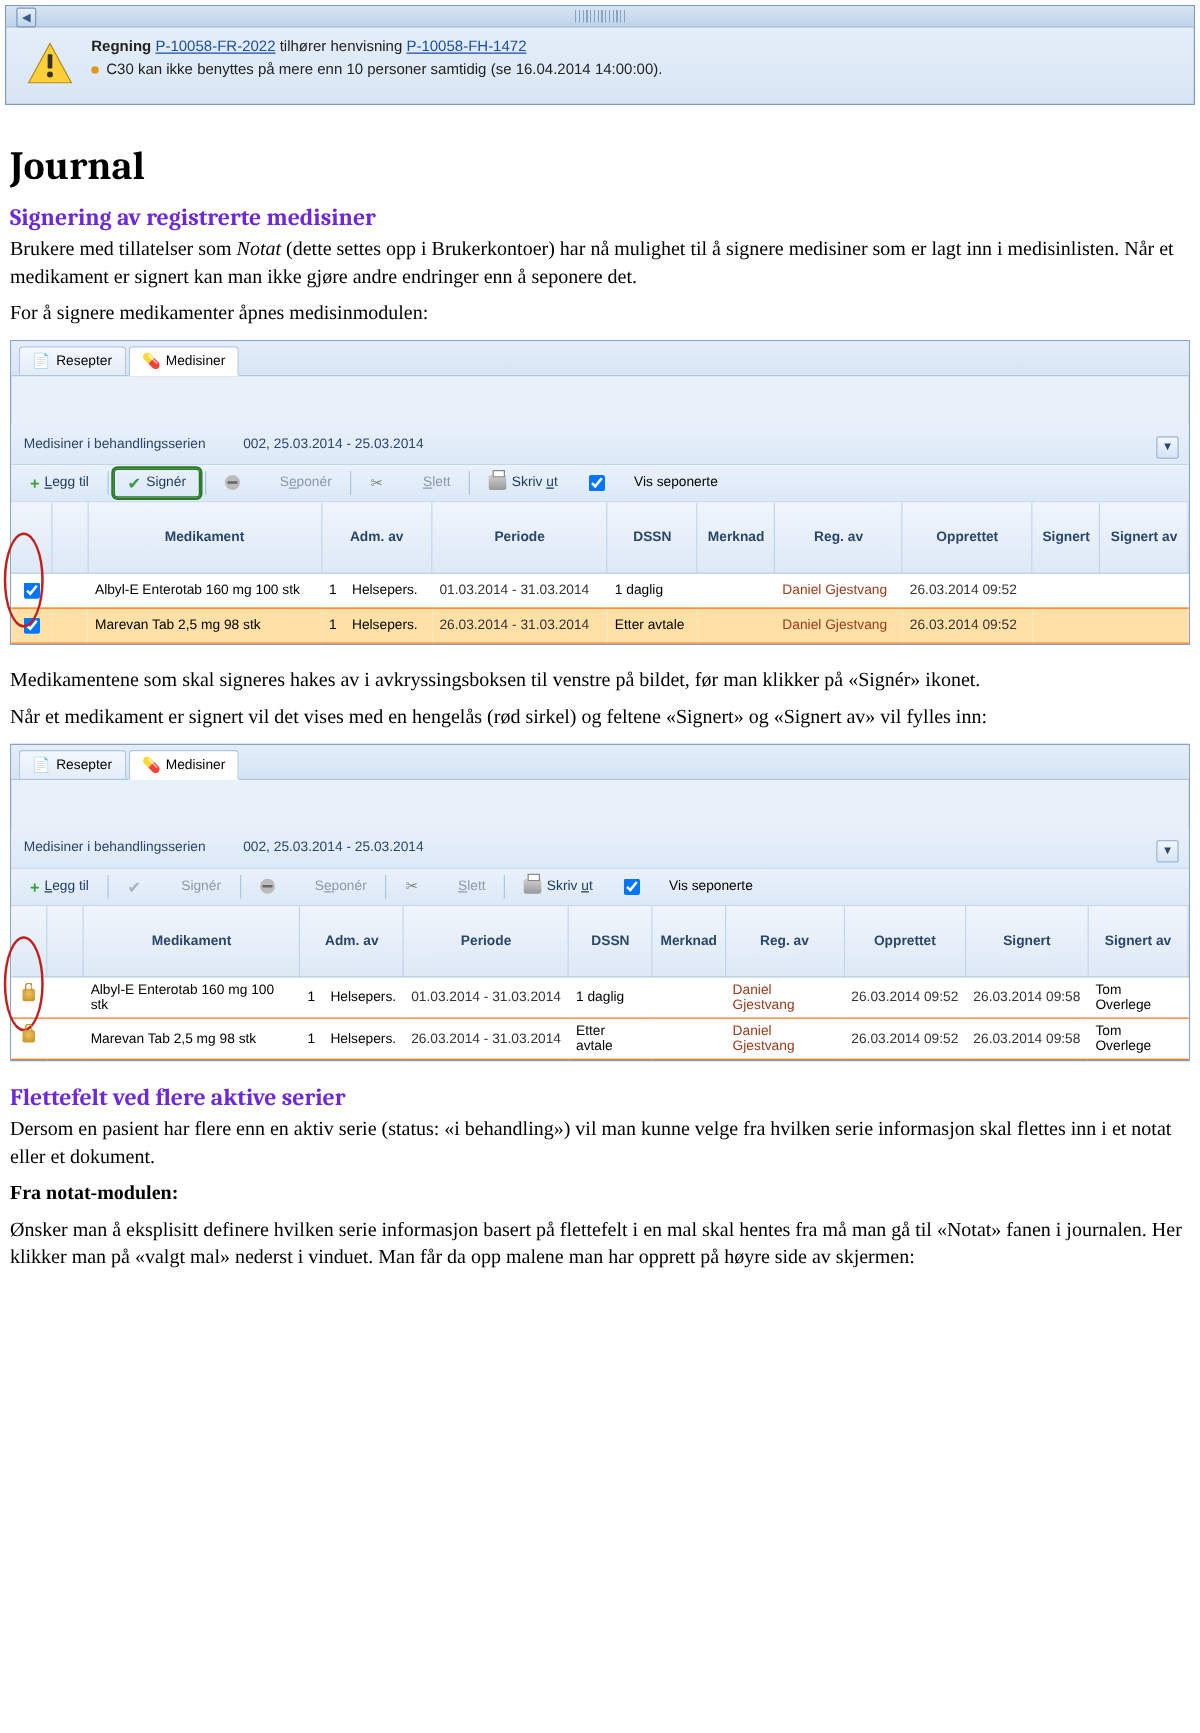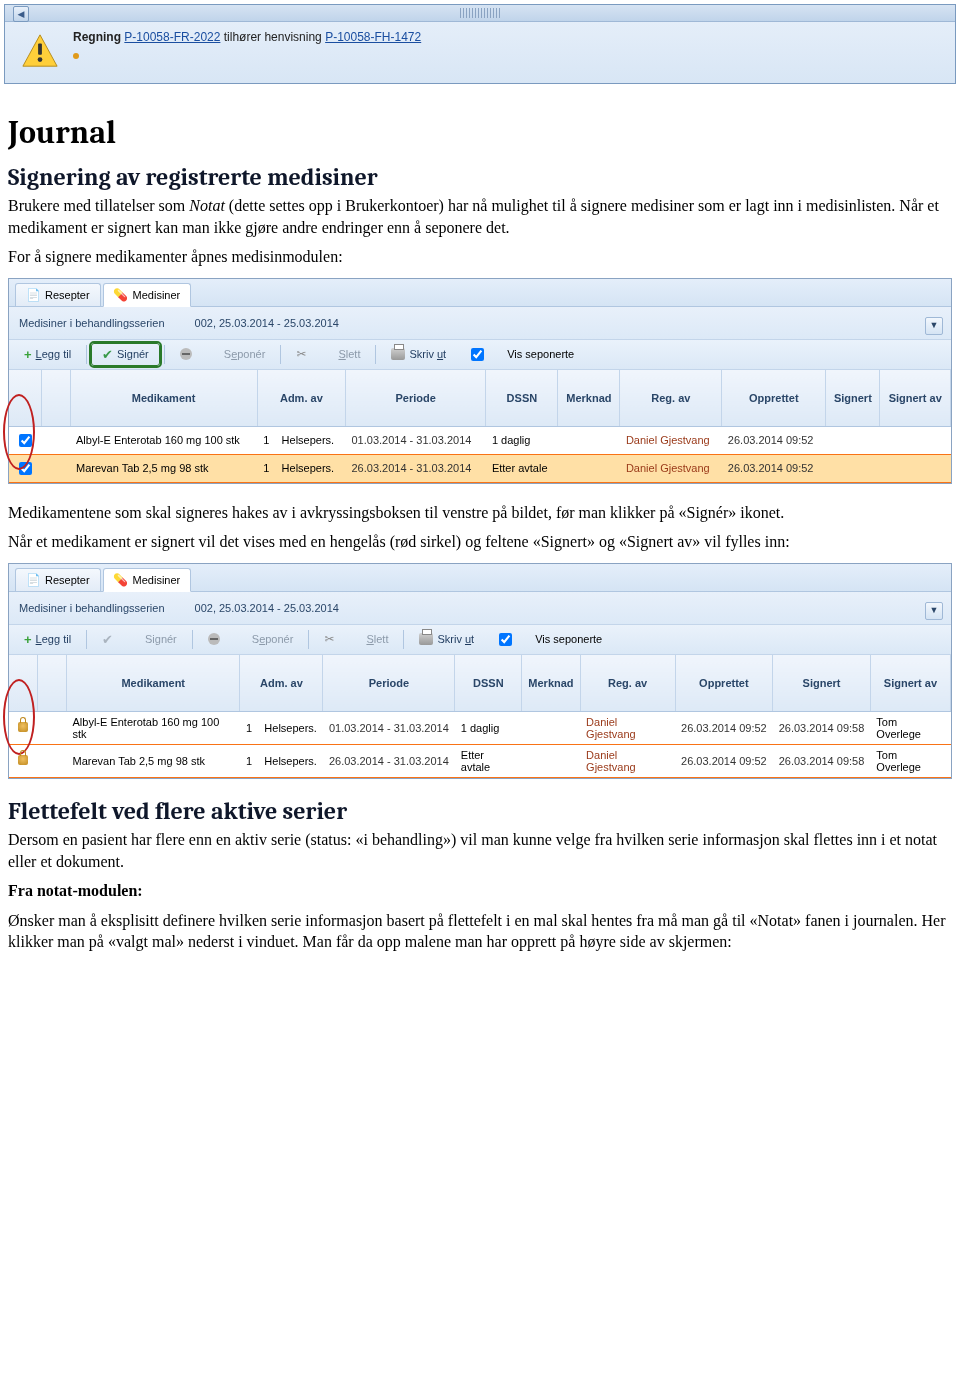--- a/index.html
+++ b/index.html
@@ -65,23 +65,23 @@
   .bullet-orange { display:inline-block; width:6px; height:6px; border-radius:50%; background:#e09a1a; margin-right:6px; vertical-align:middle;}
 
   h1 {
     font-family: Cambria, Georgia, serif;
     font-size: 32px;
     font-weight: bold;
     margin: 0 0 12px 8px;
   }
   h2 {
     font-family: Cambria, Georgia, serif;
-    font-size: 24px;
+    font-size: 19px;
     font-weight: bold;
-    color: #0f172a;
+    color: #6d28d9;
     margin: 10px 0 4px 8px;
   }
   p {
     font-family: Georgia, serif;
     font-size: 16px;
     margin: 2px 8px 8px 8px;
     line-height: 1.35;
   }
 
   
@@ -119,20 +119,21 @@
   .tab-icon-b { color:#c65a1a; font-size:12px; }
 
   .ehr-info {
     padding: 10px 10px;
     background: linear-gradient(#e8f0fa, #dce9f7);
     color: #2a4668;
     display:flex;
     align-items:center;
     gap:30px;
     position:relative;
+    margin-top:38px;
   }
   .ehr-info .dropdown-arrow {
     position:absolute;
     right:8px;
     top:10px;
     width:16px;
     height:16px;
     border:1px solid #9fb8d6;
     background:linear-gradient(#f2f7fd,#d5e4f4);
     border-radius:2px;
@@ -246,21 +247,21 @@
         <circle cx="20" cy="29" r="2.5" fill="#333"></circle>
       </svg>
     </span>
     <div class="notif-text">
       <div>
         <span class="bold">Regning</span>
         <a href="#">P-10058-FR-2022</a>
         <span>tilhører henvisning</span>
         <a href="#">P-10058-FH-1472</a>
       </div>
-      <div><span class="bullet-orange"></span></div>
+      <div><span class="bullet-orange"></span><span>C30 kan ikke benyttes på mere enn 10 personer samtidig (se 16.04.2014 14:00:00).</span></div>
     </div>
   </div>
 </div>
 
 <h1>Journal</h1>
 
 <h2>Signering av registrerte medisiner</h2>
 <p>
   <span>Brukere med tillatelser som </span><i>Notat</i><span> (dette settes opp i Brukerkontoer) har nå mulighet til å signere medisiner som er lagt inn i medisinlisten. Når et medikament er signert kan man ikke gjøre andre endringer enn å seponere det.</span>
 </p>

